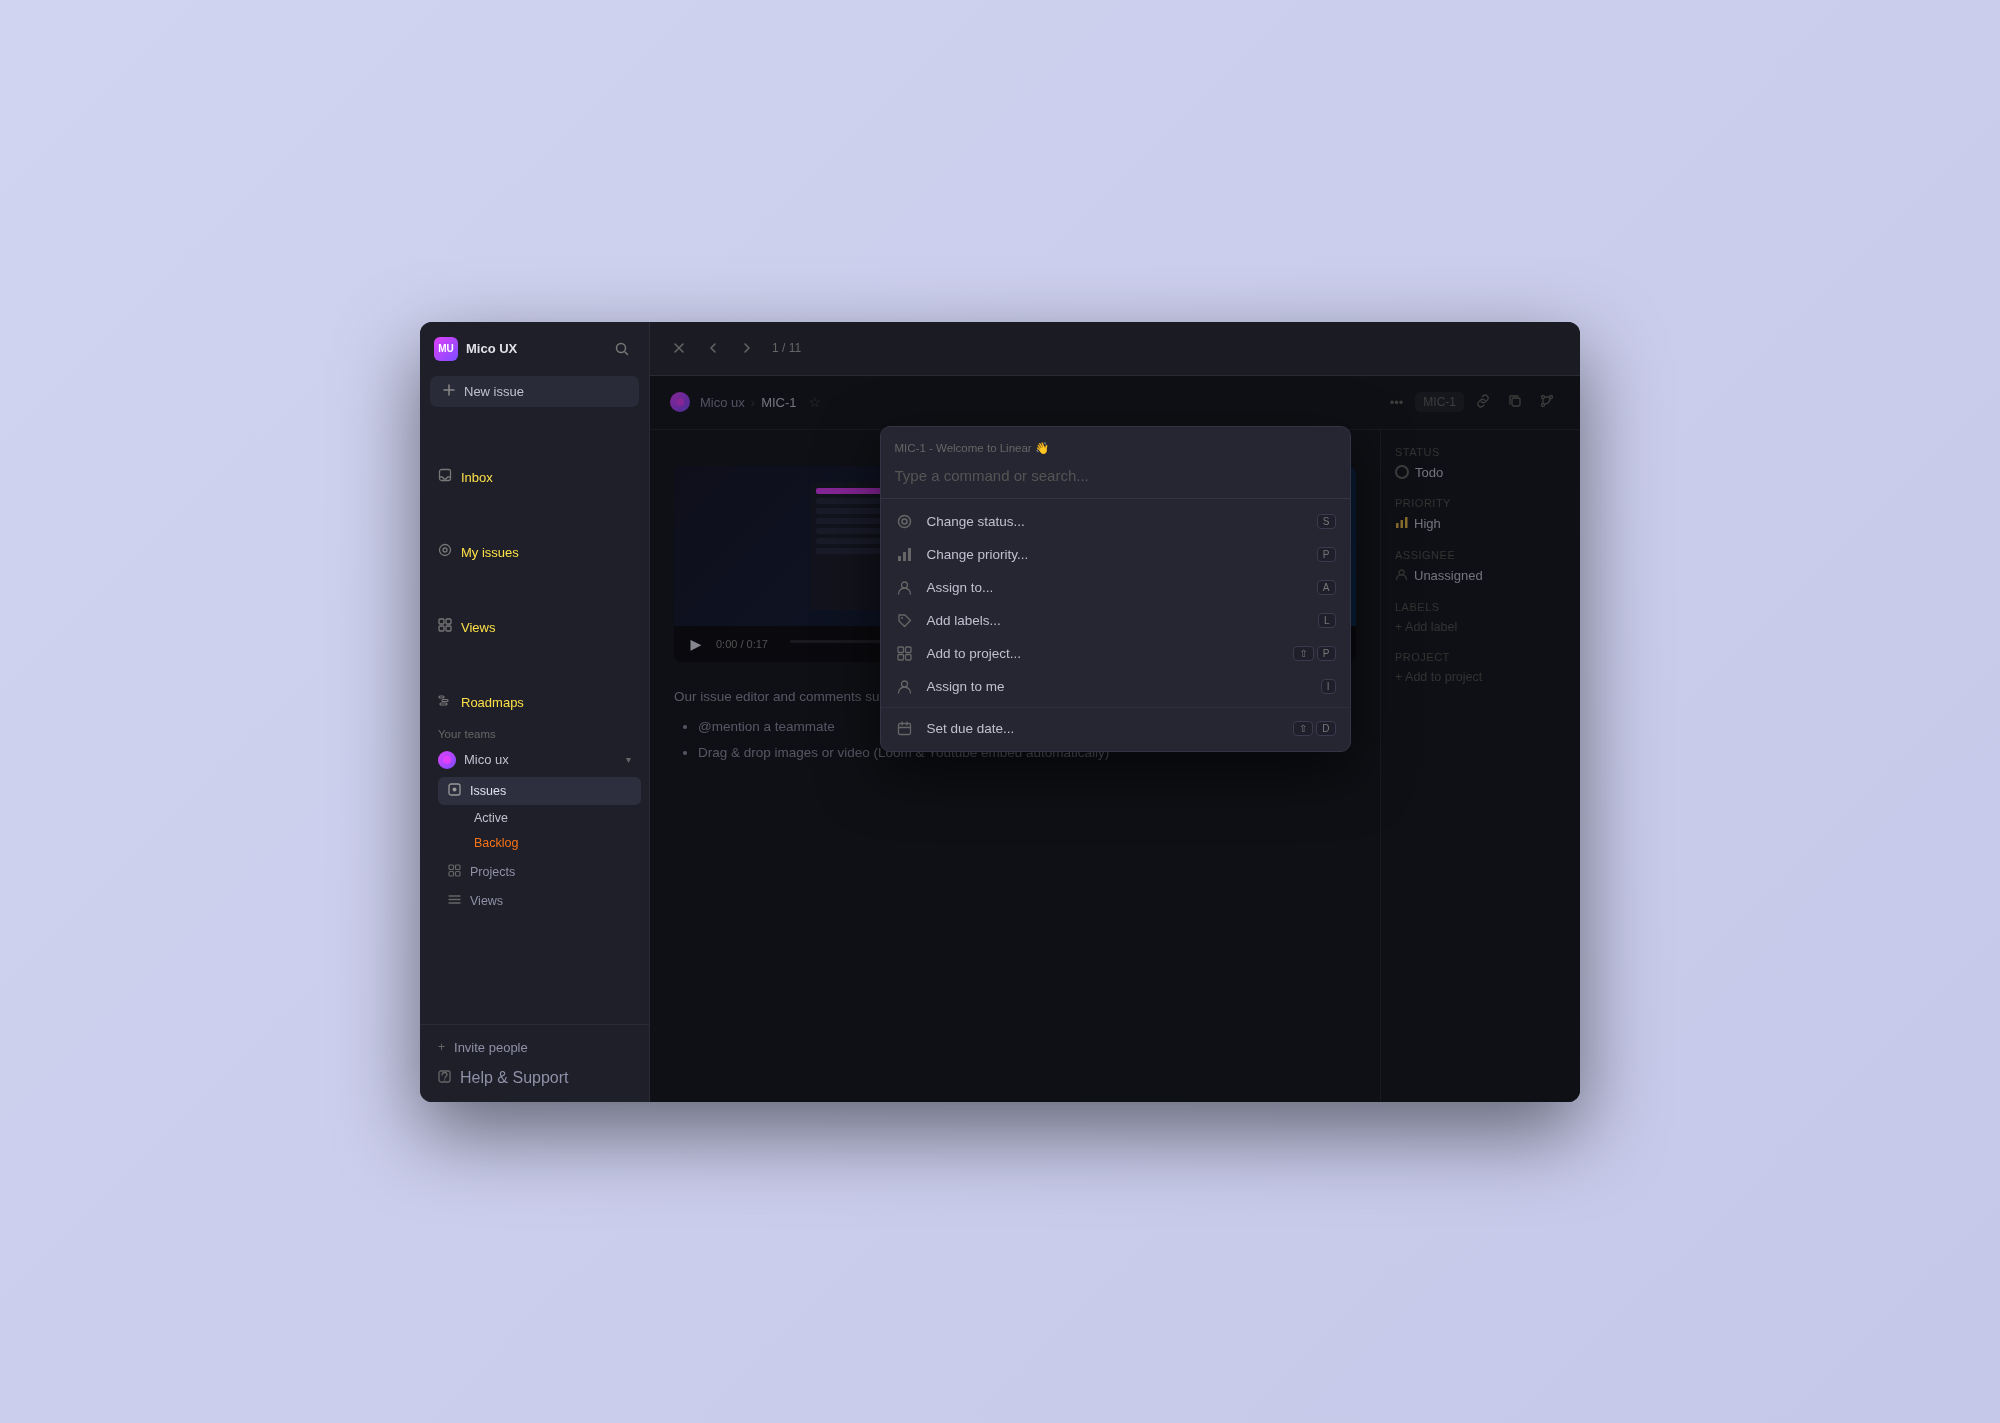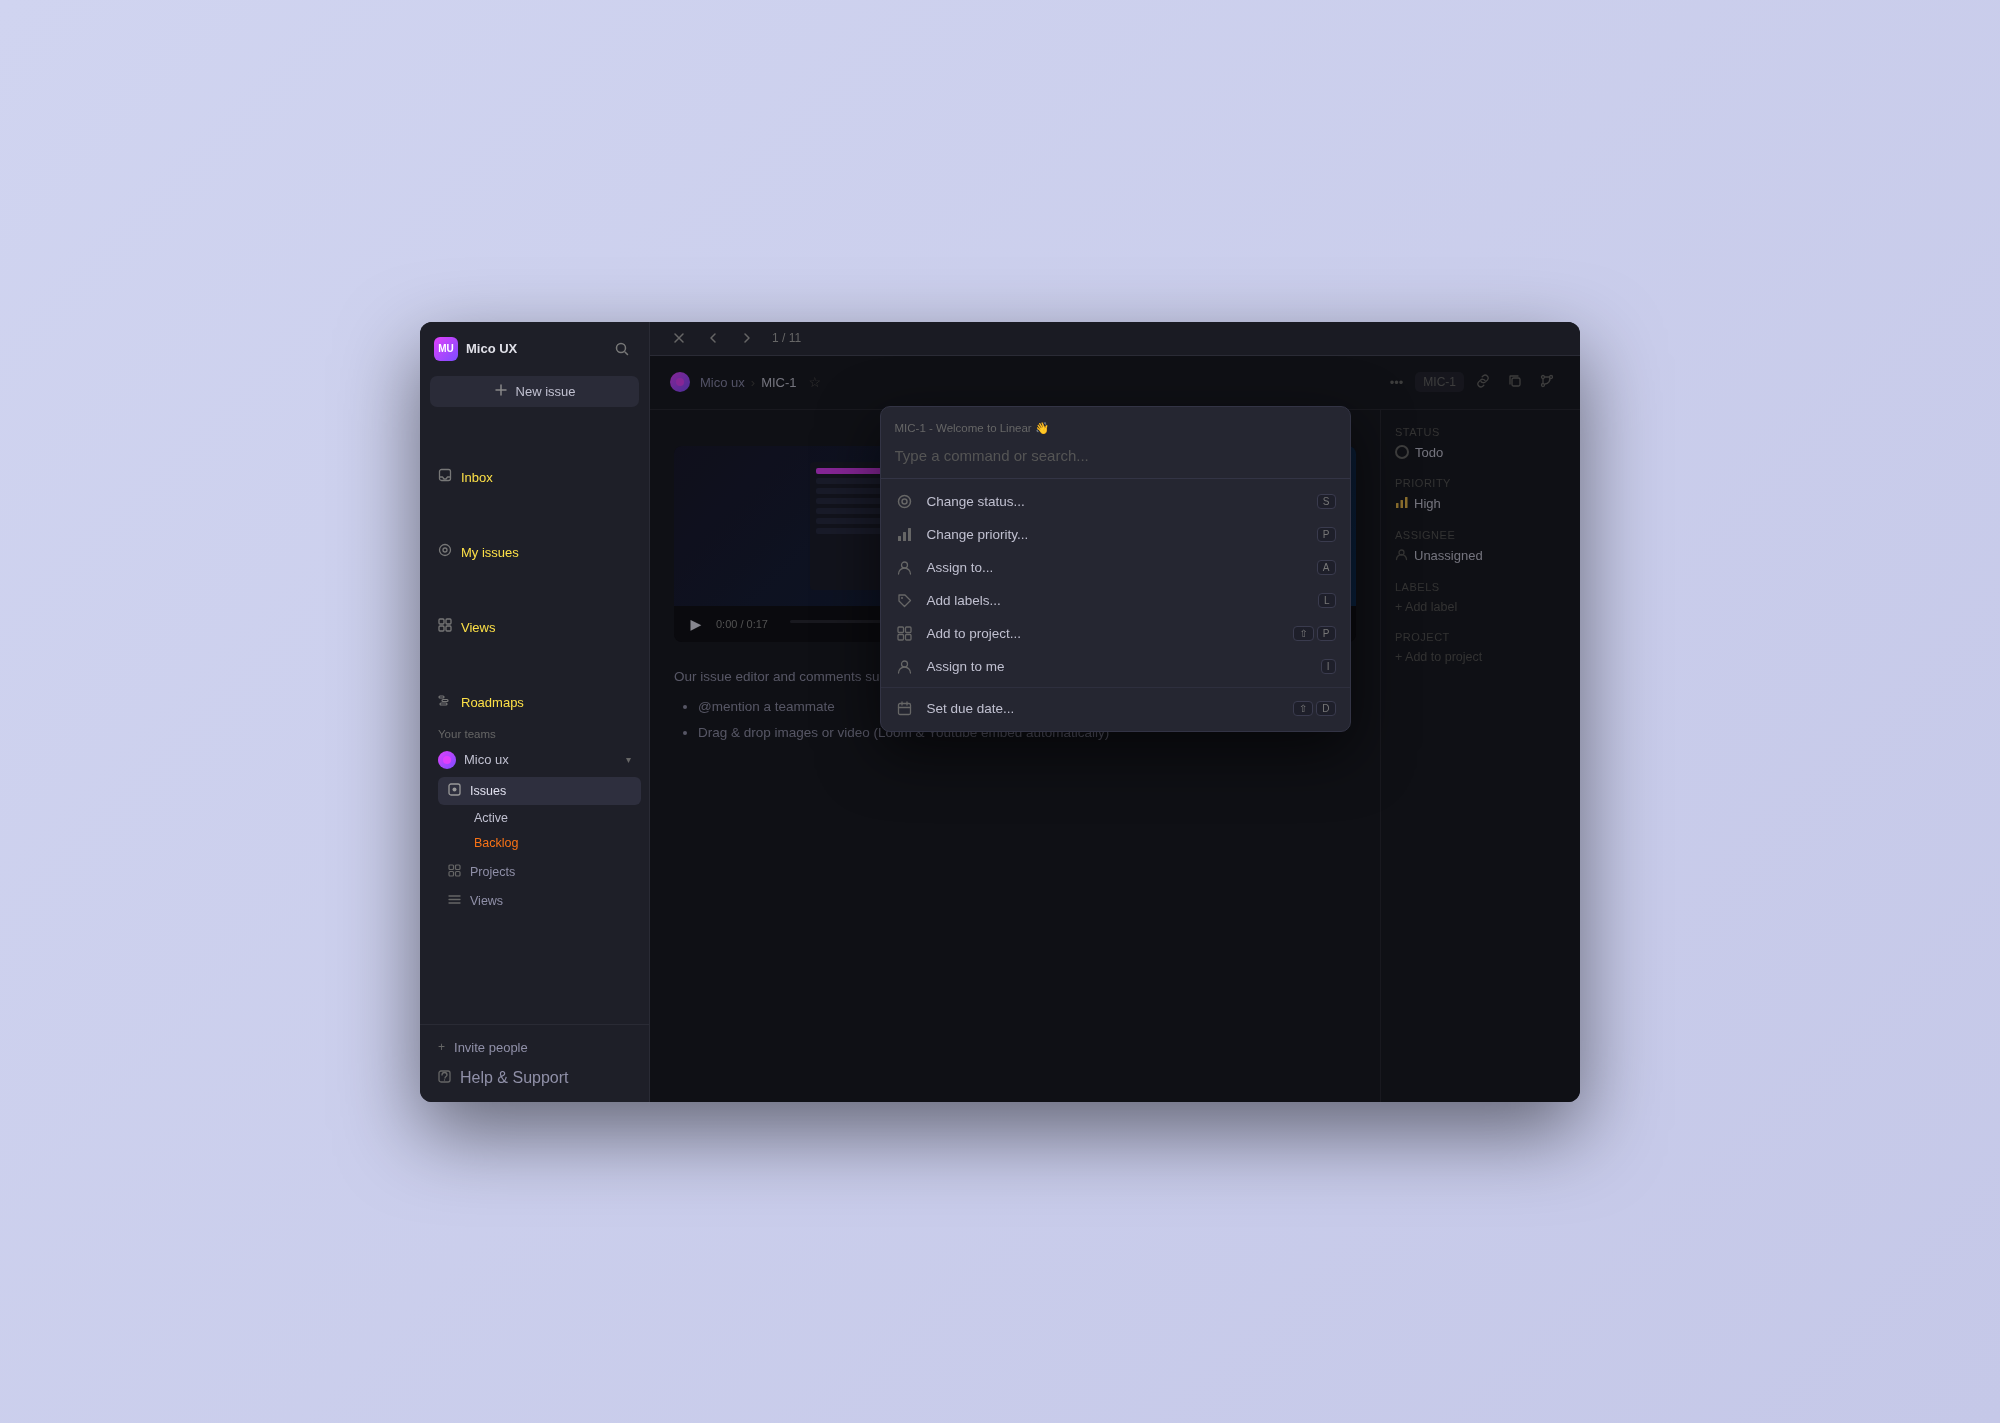--- a/index.html
+++ b/index.html
@@ -81,21 +81,20 @@
       margin: 4px 10px 10px;
       padding: 7px 12px;
       background: #2a2b38;
       border-radius: 7px;
       cursor: pointer;
       border: none;
       color: #c0c0d0;
       font-size: 13px;
       font-weight: 500;
       width: calc(100% - 20px);
-      justify-content: center;
     }
     .new-issue-btn .icon { font-size: 14px; color: #888; }
     .sidebar-nav {
       padding: 0 8px;
     }
     .nav-item {
       display: flex;
       align-items: flex-end;
       gap: 9px;
       padding: 7px 10px;
@@ -188,21 +187,21 @@
       flex: 1;
       display: flex;
       flex-direction: column;
       background: #1a1b23;
       position: relative;
     }
     .top-bar {
       display: flex;
       align-items: center;
       padding: 0 16px;
-      height: 34px;
+      height: 54px;
       border-bottom: 1px solid #2a2b35;
       gap: 8px;
     }
     .top-bar-btn {
       width: 26px;
       height: 26px;
       background: transparent;
       border: none;
       color: #666;
       cursor: pointer;

